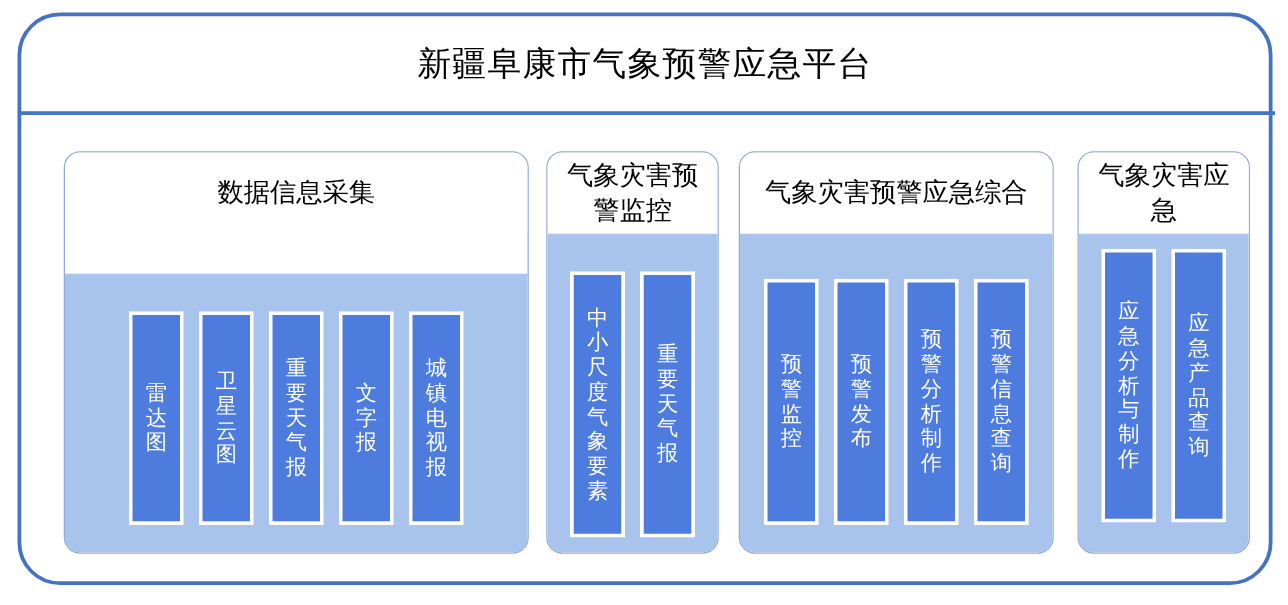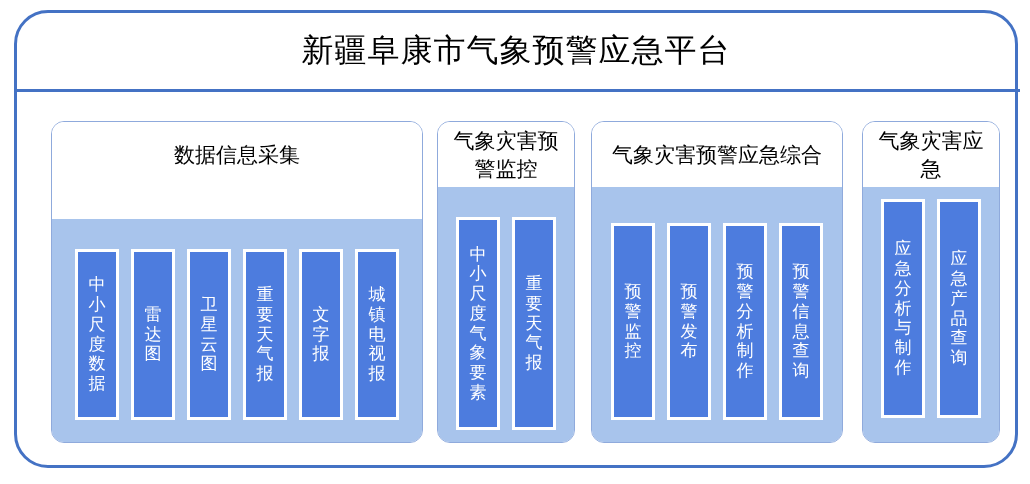--- a/index.html
+++ b/index.html
@@ -23,21 +23,21 @@
   }
 
   #platform-header{
     position:absolute;
     left:0; top:0;
     width:100%; height:76px;
     display:flex; align-items:center; justify-content:center;
     box-sizing:border-box;
   }
   #platform-title{
-    font-size:32px;
+    font-size:27px;
     color:#000000;
     letter-spacing:1px;
     white-space:nowrap;
   }
   #header-divider{
     position:absolute;
     left:-1px; top:76px;
     width:1004px; height:3px;
     background:#4472C4;
   }
@@ -143,23 +143,20 @@
   <div id="header-divider"></div>
 
   <div id="groups-row">
 
     <div class="group-panel" id="group-1">
       <div class="group-header">
         <div class="group-title">数据信息采集</div>
       </div>
       <div class="group-body">
         <div class="bar">
-            <span class="bar-label">中小尺度数据</span>
-          </div>
-        <div class="bar">
             <span class="bar-label">雷达图</span>
           </div>
         <div class="bar">
             <span class="bar-label">卫星云图</span>
           </div>
         <div class="bar">
             <span class="bar-label">重要天气报</span>
           </div>
         <div class="bar">
             <span class="bar-label">文字报</span>

